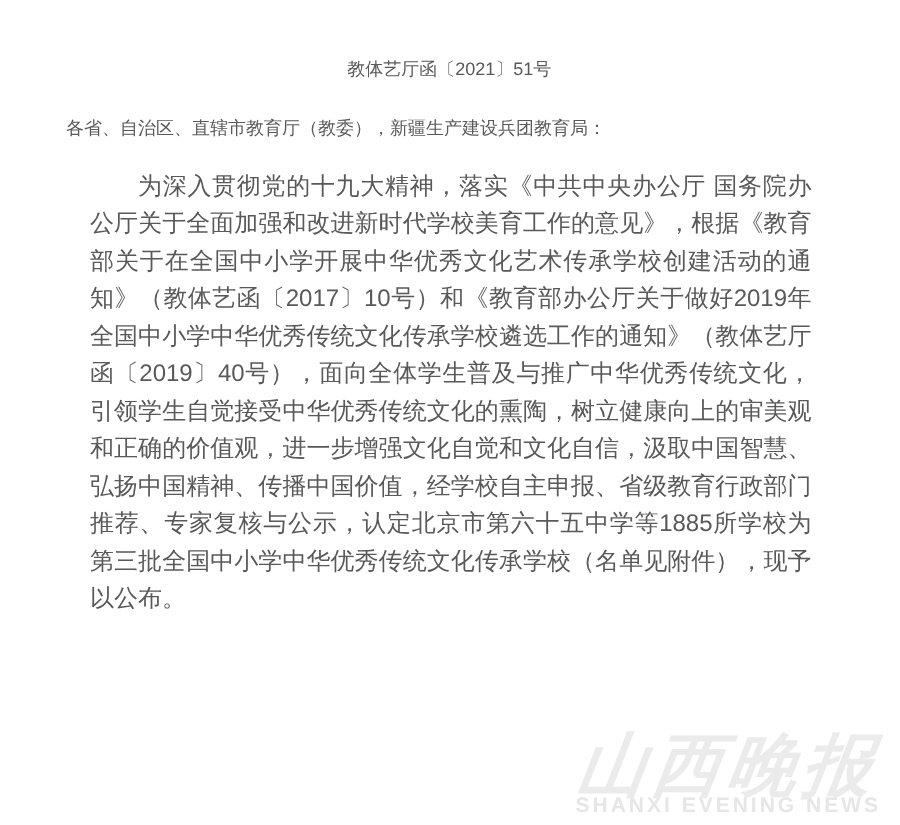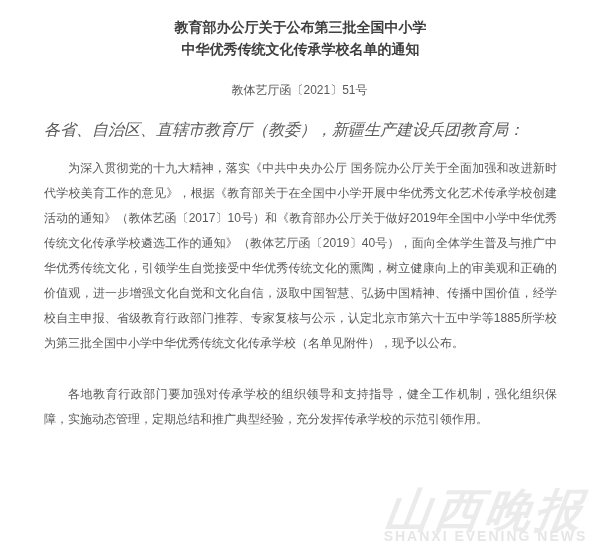--- a/index.html
+++ b/index.html
@@ -32,29 +32,28 @@
   .doc-number {
     text-align: center;
     color: #595959;
     font-size: 12px;
     margin-top: 22px;
     padding-right: 2px;
   }
   .salutation {
     margin-top: 18px;
     color: #595959;
-    font-size: 16px;
+    font-size: 12px;
     line-height: 25px;
-    font-style: italic;
   }
   .para {
-    margin: 0;
+    margin: 16px;
     margin-top: 14px;
     color: #595959;
-    font-size: 12px;
+    font-size: 16px;
     line-height: 25px;
     text-align: justify;
     text-indent: 2em;
   }
   .para + .para {
     margin-top: 26px;
   }
   .watermark {
     position: absolute;
     right: 2px;
@@ -90,28 +89,23 @@
 
 <div class="page">
 
   <div class="watermark">
     <div class="watermark-cn">山西晚报</div>
     <div class="watermark-en">SHANXI EVENING NEWS</div>
   </div>
 
   <div class="content">
 
-    <div class="doc-title">
-      <div>教育部办公厅关于公布第三批全国中小学</div>
-      <div>中华优秀传统文化传承学校名单的通知</div>
-    </div>
 
     <div class="doc-number">教体艺厅函〔2021〕51号</div>
 
     <div class="salutation">各省、自治区、直辖市教育厅（教委），新疆生产建设兵团教育局：</div>
 
     <p class="para">为深入贯彻党的十九大精神，落实《中共中央办公厅 国务院办公厅关于全面加强和改进新时代学校美育工作的意见》，根据《教育部关于在全国中小学开展中华优秀文化艺术传承学校创建活动的通知》（教体艺函〔2017〕10号）和《教育部办公厅关于做好2019年全国中小学中华优秀传统文化传承学校遴选工作的通知》（教体艺厅函〔2019〕40号），面向全体学生普及与推广中华优秀传统文化，引领学生自觉接受中华优秀传统文化的熏陶，树立健康向上的审美观和正确的价值观，进一步增强文化自觉和文化自信，汲取中国智慧、弘扬中国精神、传播中国价值，经学校自主申报、省级教育行政部门推荐、专家复核与公示，认定北京市第六十五中学等1885所学校为第三批全国中小学中华优秀传统文化传承学校（名单见附件），现予以公布。</p>
 
 
-    <p class="para">各地教育行政部门要加强对传承学校的组织领导和支持指导，健全工作机制，强化组织保障，实施动态管理，定期总结和推广典型经验，充分发挥传承学校的示范引领作用。</p>
 
   </div>
 </div>
 
 </body></html>

